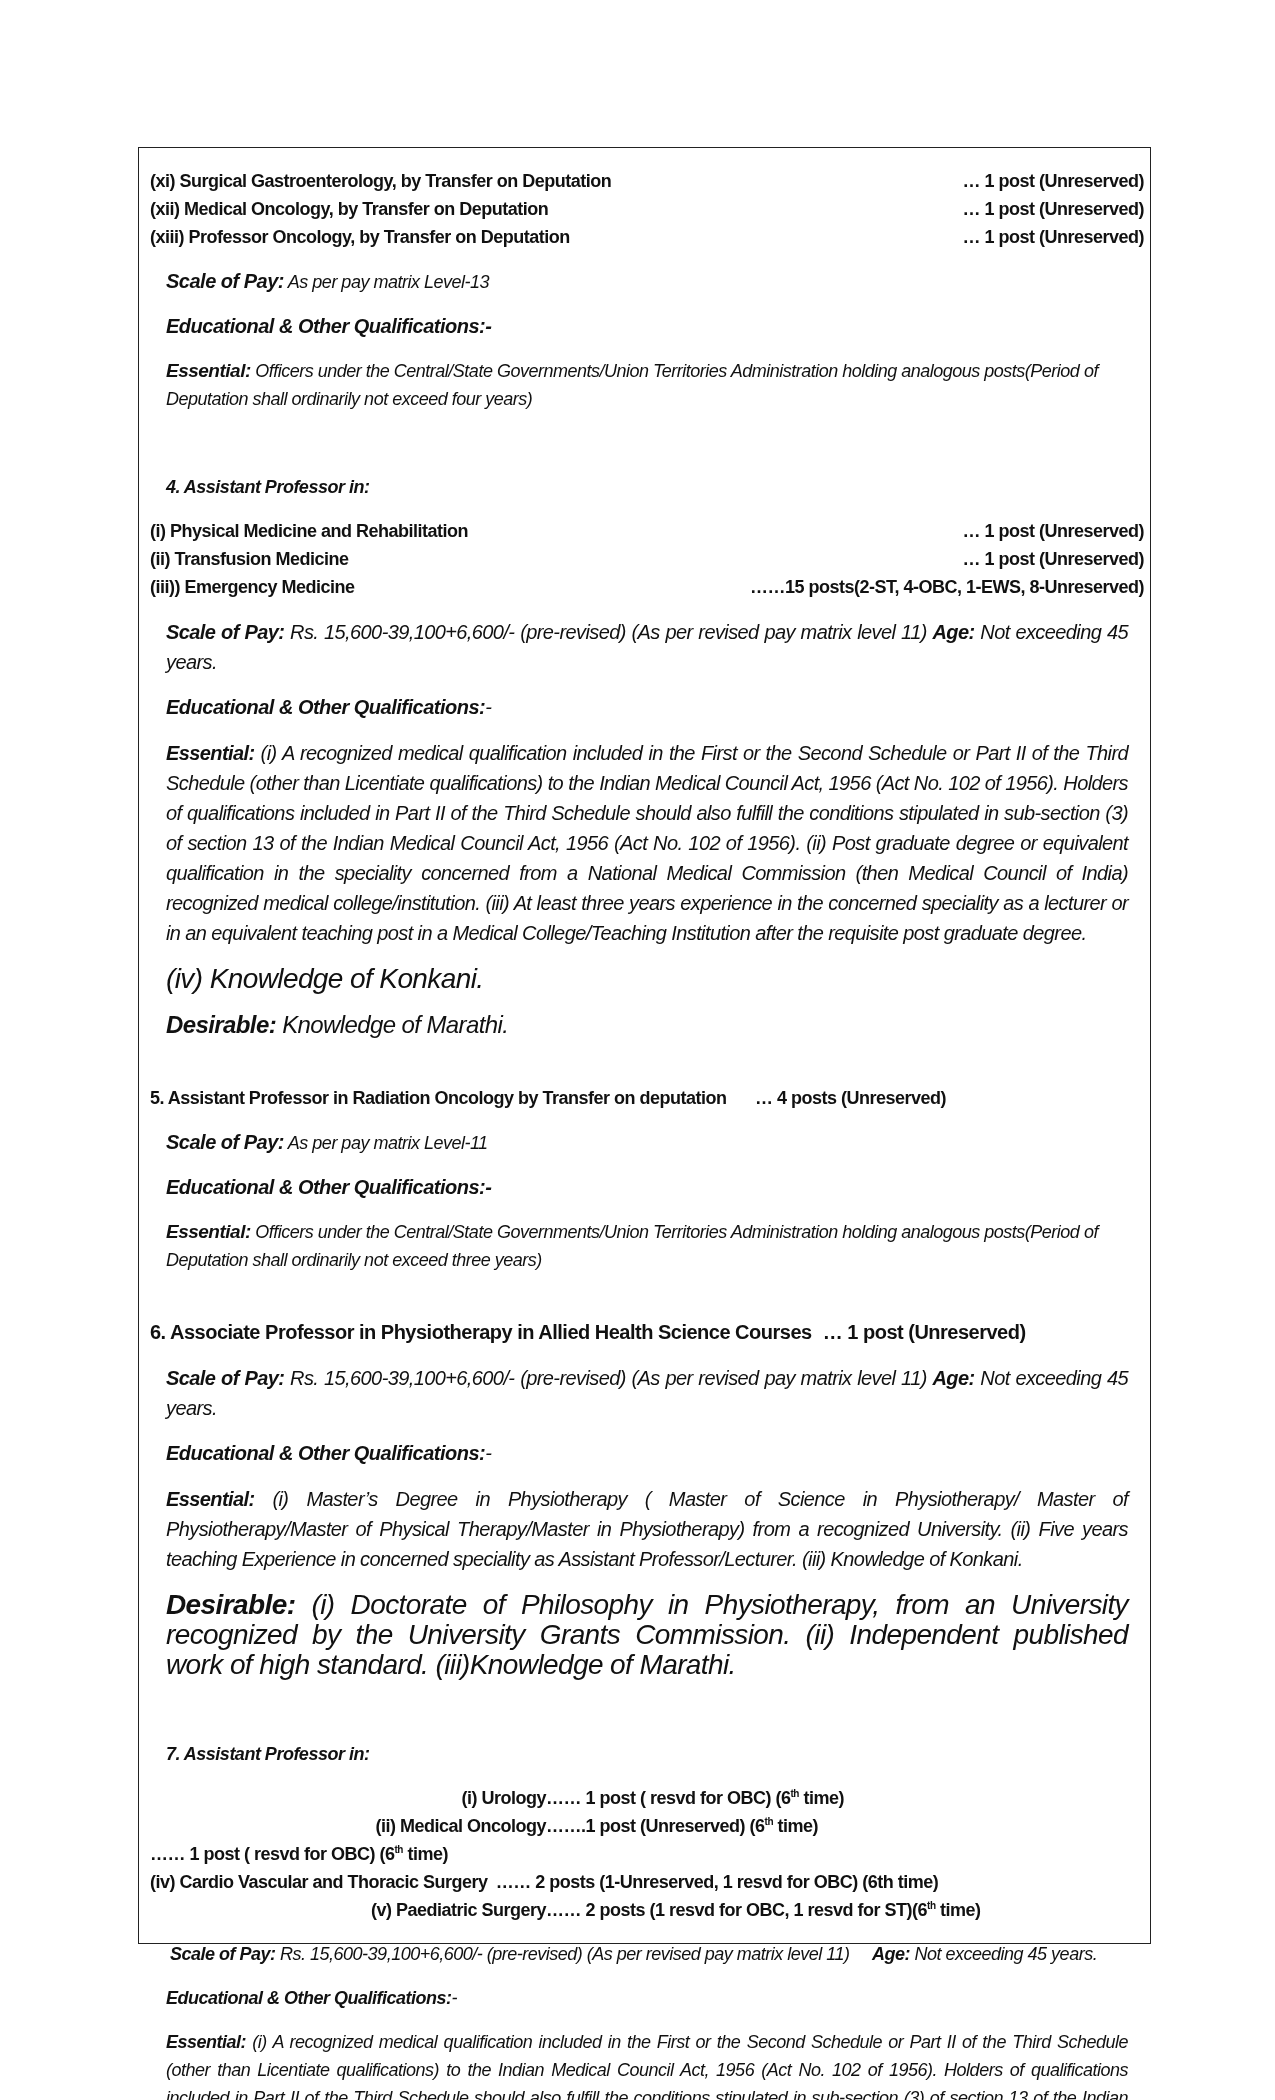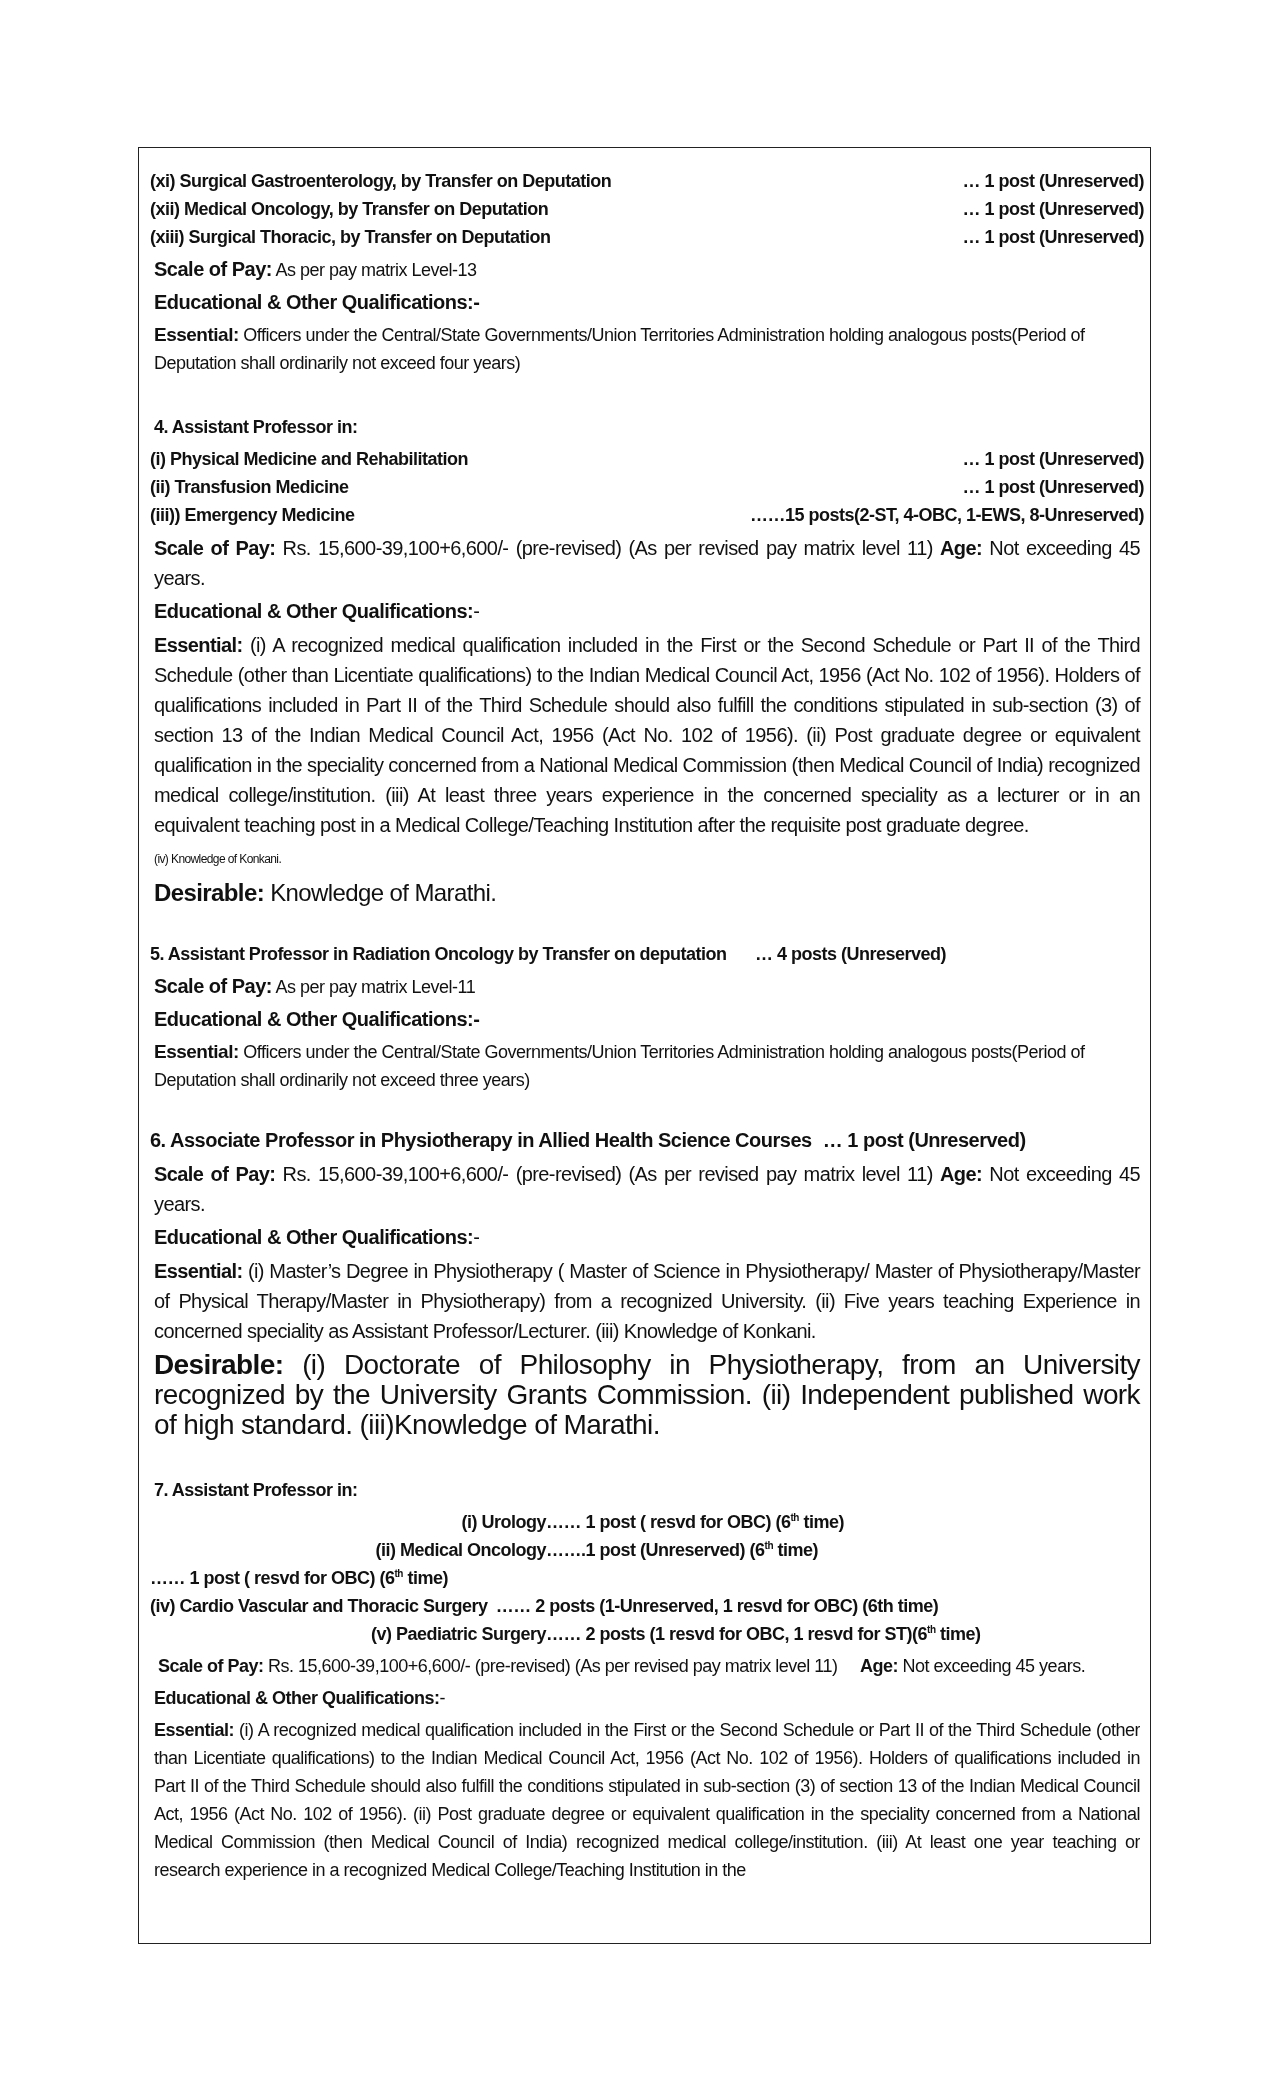--- a/index.html
+++ b/index.html
@@ -11,40 +11,40 @@
   .b { font-weight:bold; }
   .row { display:flex; justify-content:space-between; white-space:nowrap; }
   .s19 { font-size:18px; line-height:28px; letter-spacing:-0.5px; }
   .s21 { font-size:20px; line-height:29px; letter-spacing:-0.5px; }
   .s22 { font-size:21px; line-height:30px; letter-spacing:-0.6px; }
   .just { text-align:justify; white-space:normal; }
   .gap { height:28px; }
   sup { font-size:10px; line-height:0; }
   .s7row { display:flex; white-space:nowrap; }
   .s7row .l { width:396px;text-align:right; }
-  p { margin:4px; }
+  p { margin:16px;font-style:italic; }
 </style>
 </head>
 <body>
 
 <div class="box"></div>
 
 <div class="content">
 
   <div>
     <div class="row s19 b" style="margin-top:2px">
       <span>(xi) Surgical Gastroenterology, by Transfer on Deputation</span>
       <span>… 1 post (Unreserved)</span>
     </div>
     <div class="row s19 b">
       <span>(xii) Medical Oncology, by Transfer on Deputation</span>
       <span>… 1 post (Unreserved)</span>
     </div>
     <div class="row s19 b">
-      <span>(xiii) Surgical Thoracic, by Transfer on Deputation</span>
+      <span>(xiii) Professor Oncology, by Transfer on Deputation</span>
       <span>… 1 post (Unreserved)</span>
     </div>
     <p class="s19" style="font-size:20px">
       <span class="b">Scale of Pay:</span><span style="font-size:18px"> As per pay matrix Level-13</span>
     </p>
     <p class="s21 b">Educational &amp; Other Qualifications:-</p>
     <p class="s19">
       <span class="b" style="font-size:19px">Essential:</span><span> Officers under the Central/State Governments/Union Territories Administration holding analogous posts(Period of Deputation shall ordinarily not exceed four years)</span>
     </p>
   </div>
@@ -67,21 +67,21 @@
     </div>
     <p class="s22 just" style="font-size:20px">
       <span class="b">Scale of Pay:</span><span> Rs. 15,600-39,100+6,600/- (pre-revised) (As per revised pay matrix level 11) </span><span class="b">Age:</span><span> Not exceeding 45 years.</span>
     </p>
     <p class="s21 b">
       <span>Educational &amp; Other Qualifications:</span><span style="font-weight:normal">-</span>
     </p>
     <p class="s22 just" style="font-size:20px">
       <span class="b">Essential:</span><span> (i) A recognized medical qualification included in the First or the Second Schedule or Part II of the Third Schedule (other than Licentiate qualifications) to the Indian Medical Council Act, 1956 (Act No. 102 of 1956). Holders of qualifications included in Part II of the Third Schedule should also fulfill the conditions stipulated in sub-section (3) of section 13 of the Indian Medical Council Act, 1956 (Act No. 102 of 1956). (ii) Post graduate degree or equivalent qualification in the speciality concerned from a National Medical Commission (then Medical Council of India) recognized medical college/institution. (iii) At least three years experience in the concerned speciality as a lecturer or in an equivalent teaching post in a Medical College/Teaching Institution after the requisite post graduate degree.</span>
     </p>
-    <p class="s22" style="font-size:12px"> (iv) Knowledge of Konkani.</p>
+    <p class="s22" style="font-size:28px"> (iv) Knowledge of Konkani.</p>
     <p class="s22" style="font-size:24px">
       <span class="b">Desirable:</span><span> Knowledge of Marathi.</span>
     </p>
   </div>
 
   <div class="gap"></div>
 
   <div>
     <div class="s19 b" style="white-space:nowrap">
       <span>5.   Assistant Professor in Radiation Oncology  by Transfer on deputation</span>

